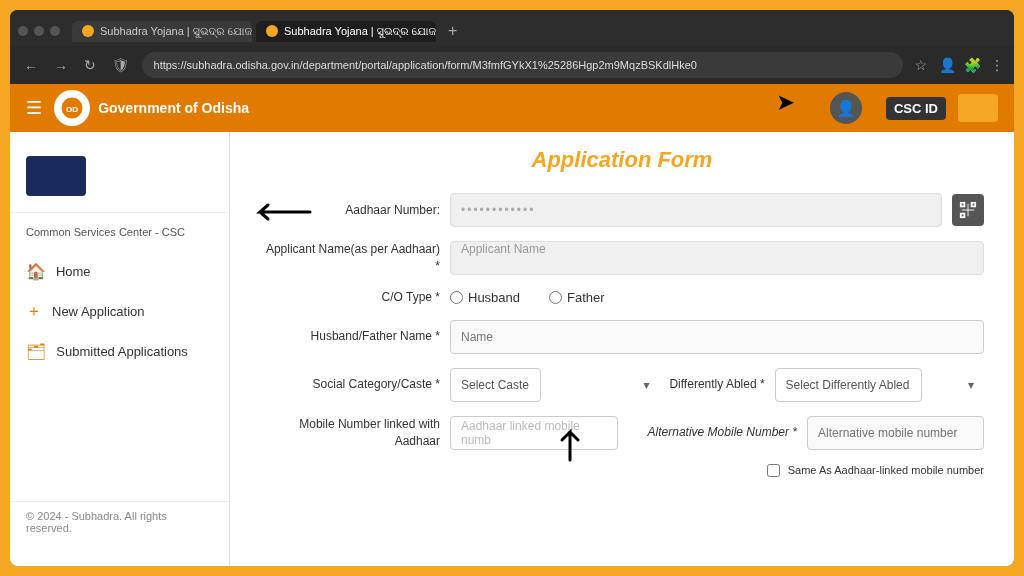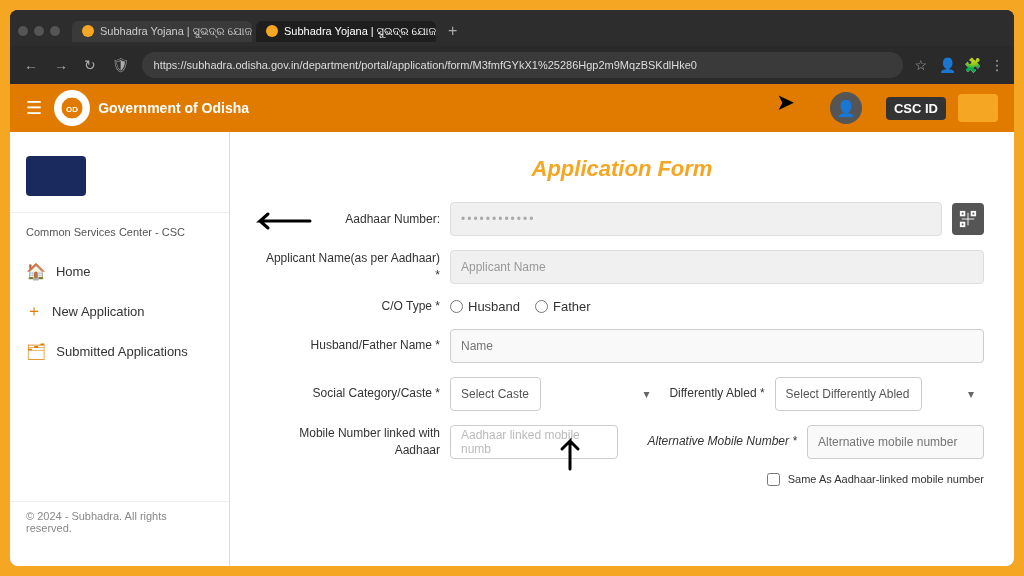--- a/index.html
+++ b/index.html
@@ -207,21 +207,21 @@
       margin-top: auto;
       padding: 8px 16px;
       font-size: 11px;
       color: #888;
       border-top: 1px solid #eee;
     }
     
     .form-area {
       flex: 1;
       overflow-y: auto;
-      padding: 24px 30px;
+      padding: 15px 30px;
       background: #fff;
     }
     .form-title {
       text-align: center;
       font-size: 22px;
       font-weight: bold;
       color: #f5a623;
       margin-bottom: 20px;
       font-style: italic;
     }
@@ -255,21 +255,21 @@
       font-size: 12px;
       height: 34px;
       border: 1px solid #ddd;
       border-radius: 4px;
       padding: 0 10px;
       display: flex;
       align-items: center;
     }
     .radio-group {
       display: flex;
-      gap: 15px;
+      gap: 29px;
       align-items: flex-end;
     }
     .radio-option {
       display: flex;
       align-items: center;
       gap: 5px;
       font-size: 13px;
       color: #333;
     }
     .radio-option input[type="radio"] { cursor: pointer; }
@@ -349,21 +349,20 @@
       font-size: 12px;
       letter-spacing: 2px;
     }
     .applicant-filled {
       flex: 1;
       background: #f0f0f0;
       border: 1px solid #ddd;
       border-radius: 4px;
       height: 34px;
       display: flex;
-      align-items: center;
       padding: 0 10px;
       color: #999;
       font-size: 12px;
     }
     .mobile-input-wrap {
       flex: 1;
       height: 34px;
       border: 1px solid #ccc;
       border-radius: 4px;
       background: #fff;

